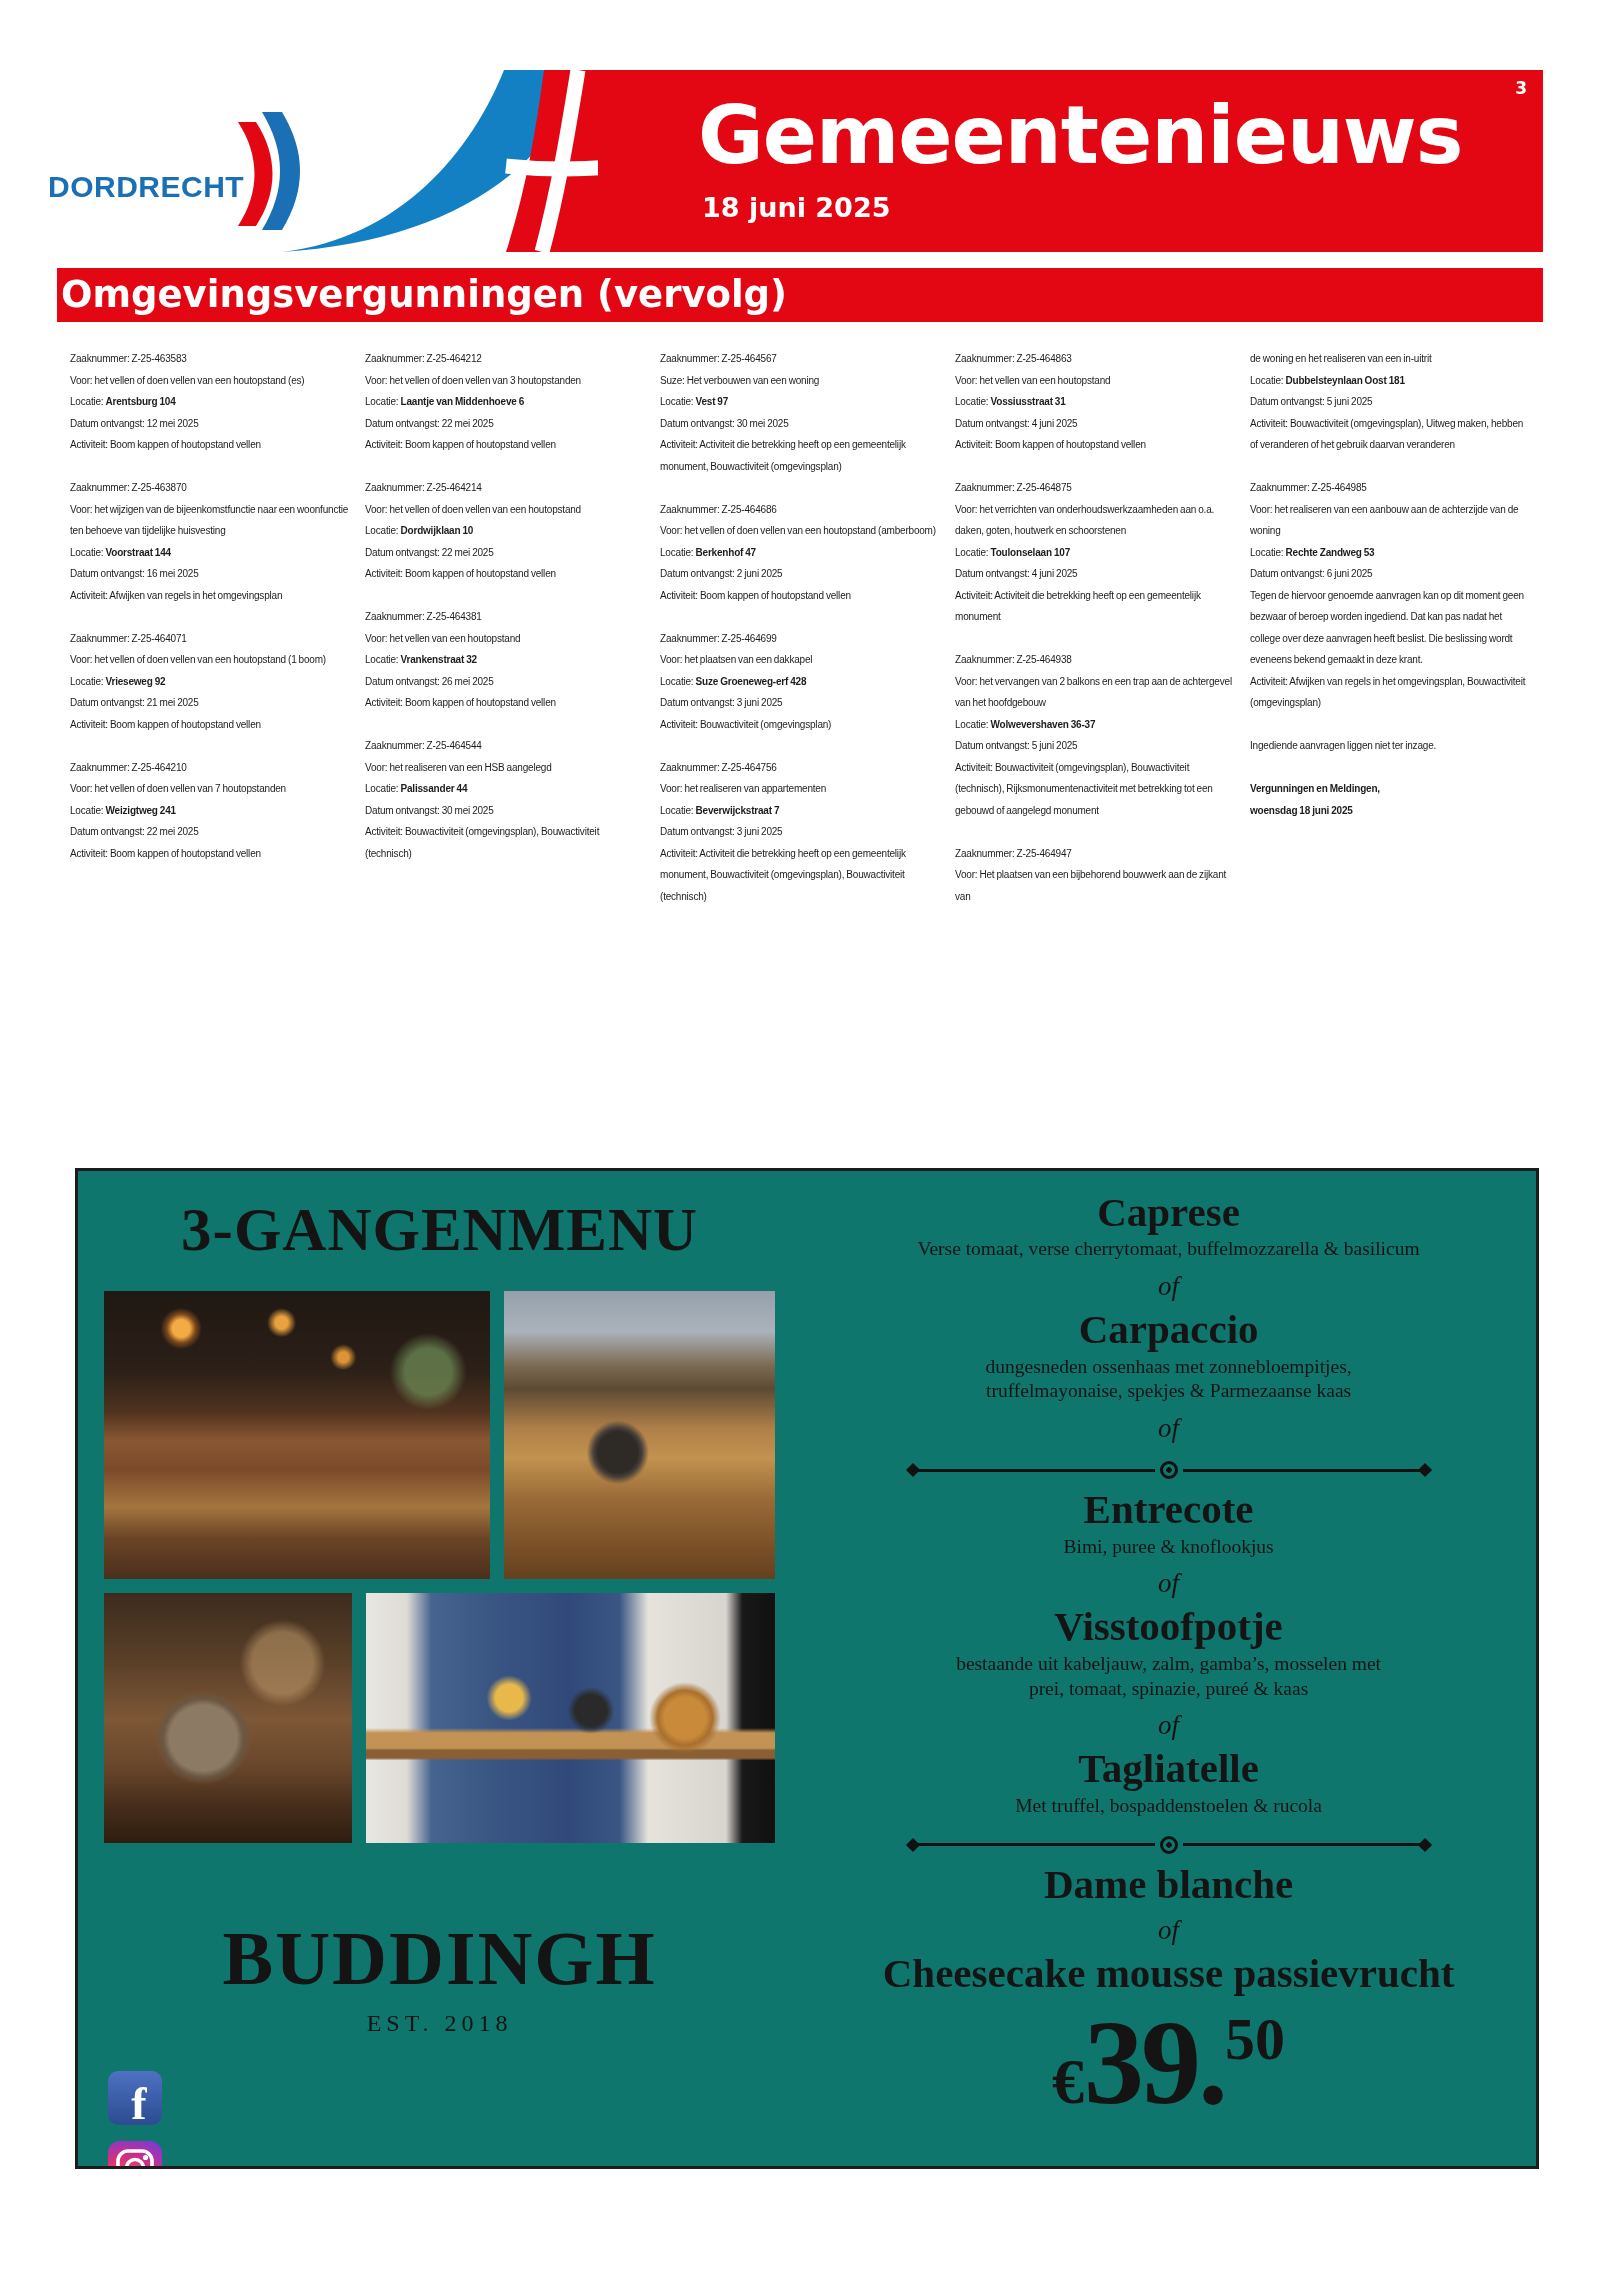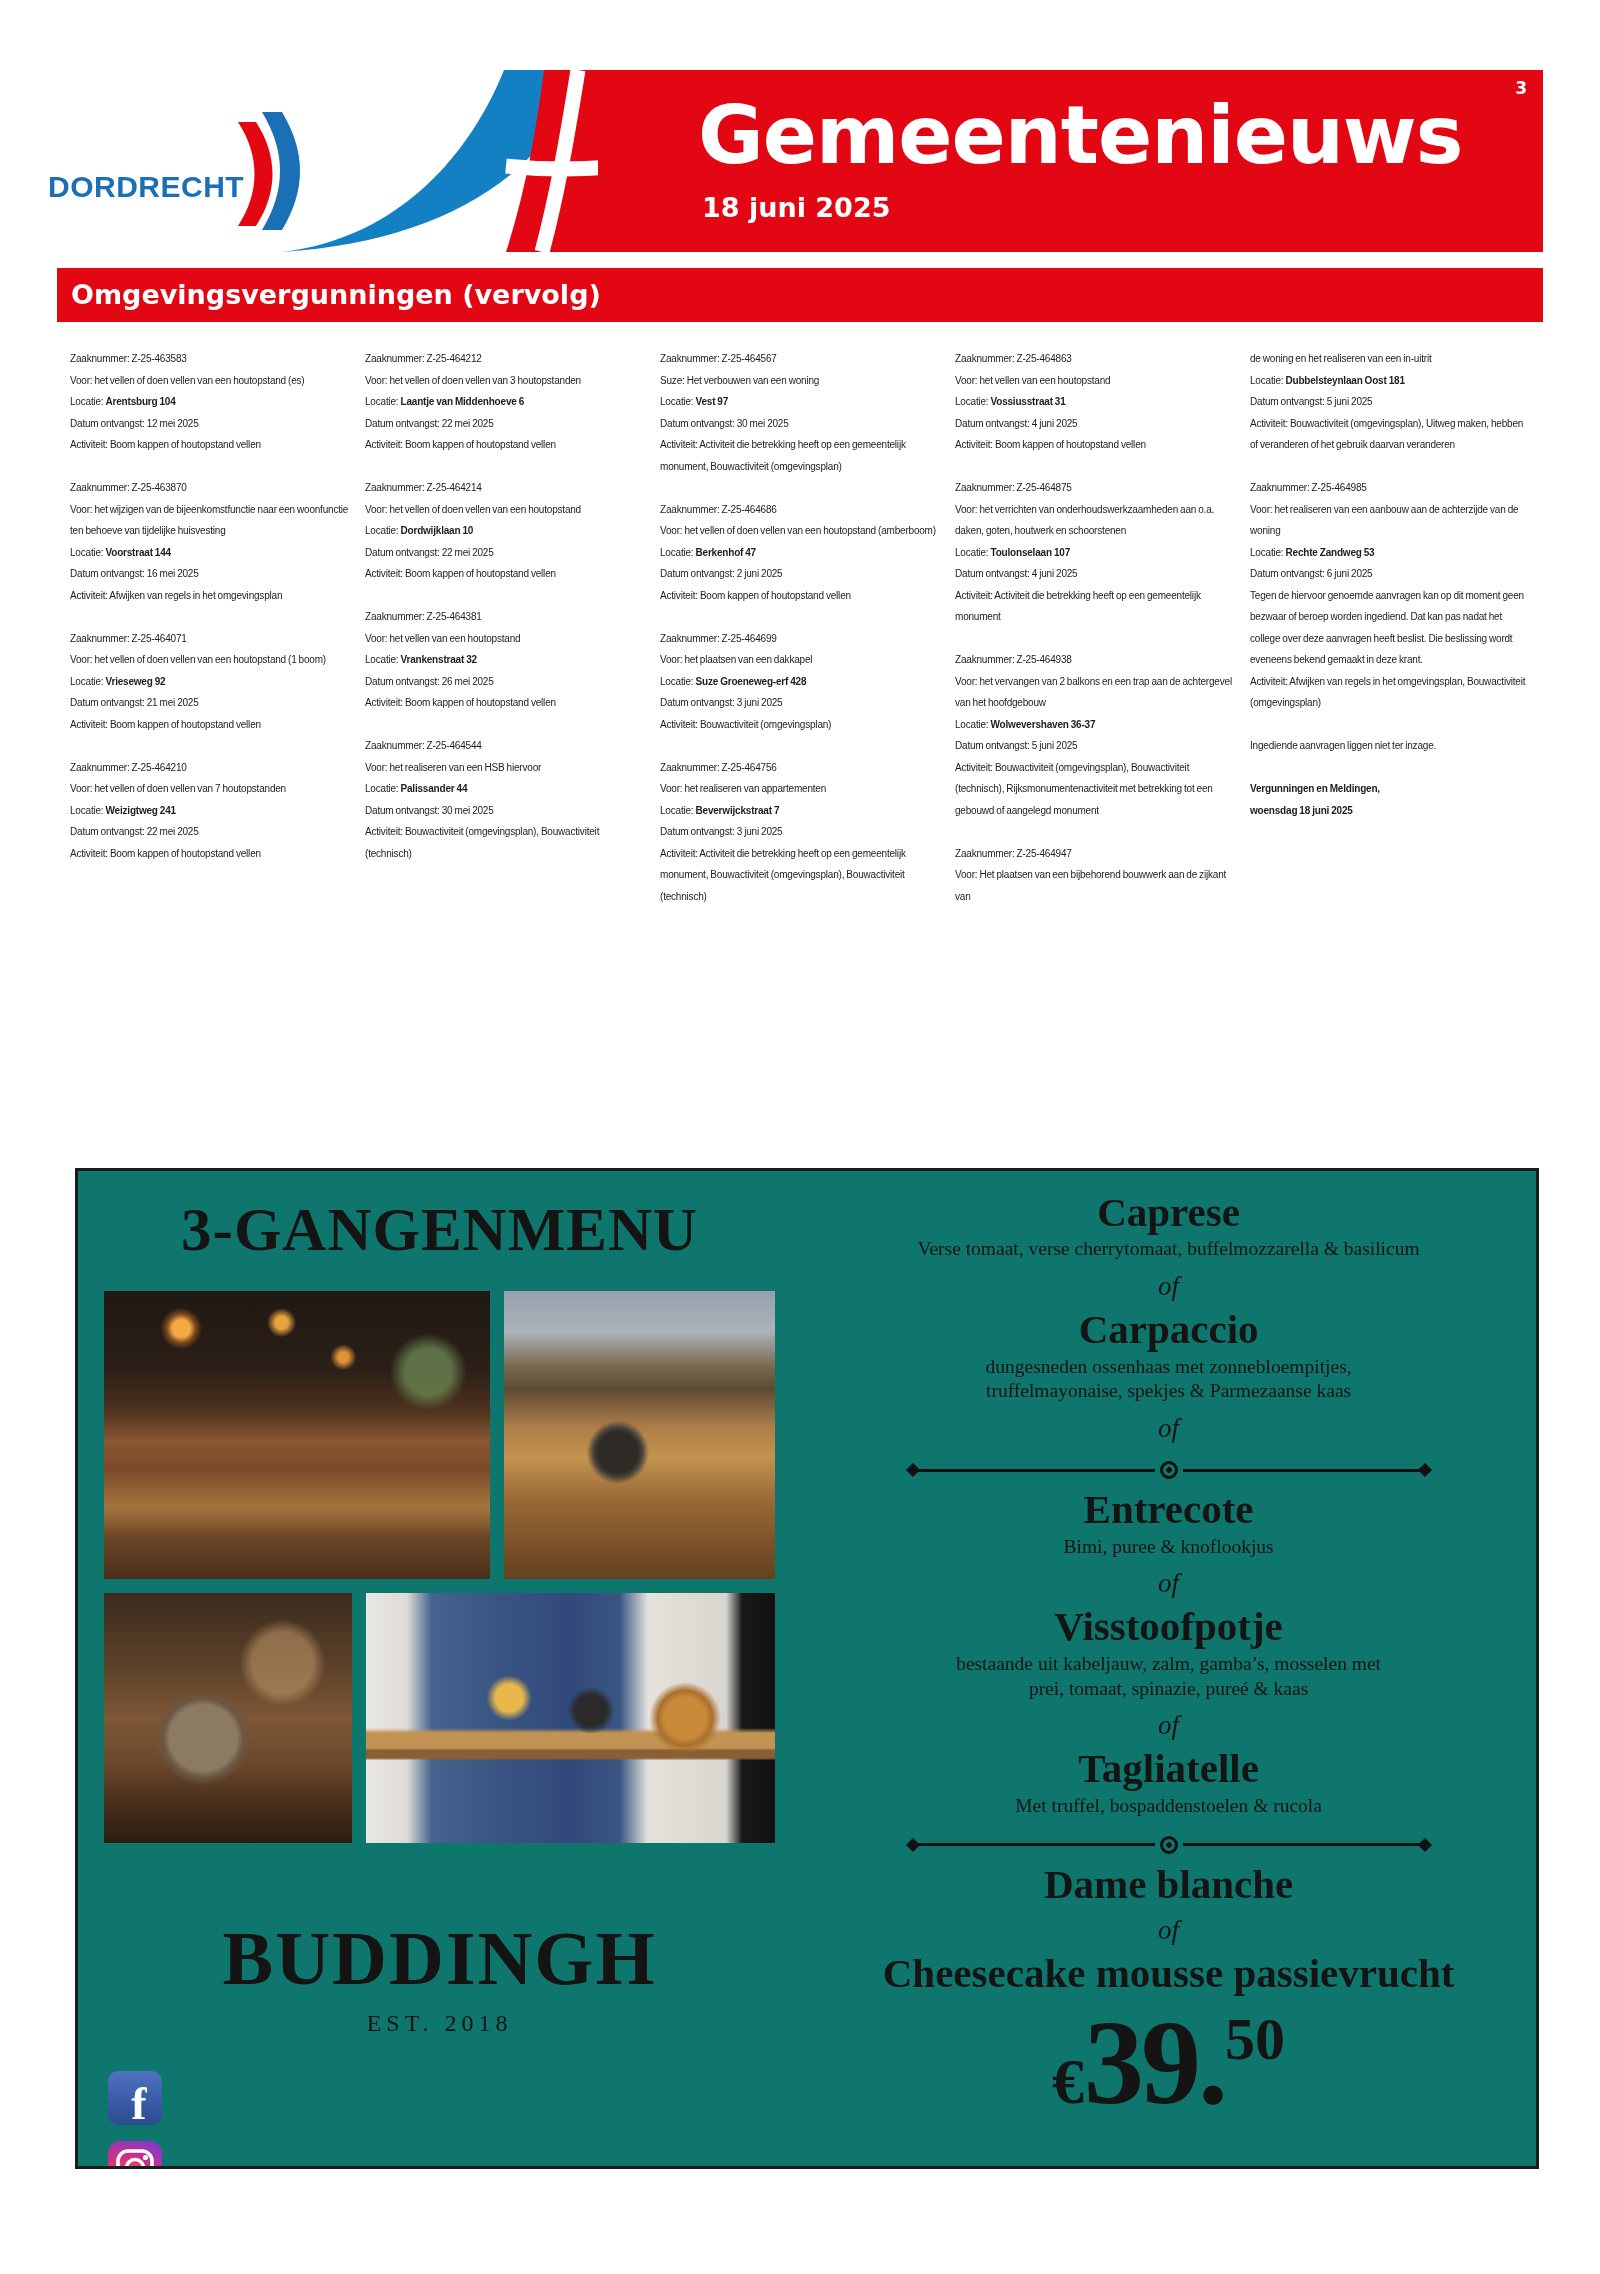--- a/index.html
+++ b/index.html
@@ -12,22 +12,22 @@
   .brand-flag{position:absolute;left:232px;top:112px;width:70px;height:118px;}
   .decor{position:absolute;left:262px;top:70px;width:388px;height:182px;}
   .banner{position:absolute;left:598px;top:70px;width:945px;height:182px;background:var(--red,#e30613);}
   .banner .title{margin:0;padding:26px 0 0 100px;font-family:"DejaVu Sans",sans-serif;
     font-weight:bold;font-size:80px;line-height:1;color:#fff;letter-spacing:-1px;}
   .banner .date{padding:16px 0 0 104px;font-family:"DejaVu Sans",sans-serif;font-weight:bold;
     font-size:27px;color:#fff;}
   .page-num{position:absolute;top:8px;right:16px;font-family:"DejaVu Sans",sans-serif;
     font-weight:bold;font-size:17px;color:#fff;}
   .section-strip{position:absolute;left:57px;top:268px;width:1486px;height:54px;background:var(--red,#e30613);}
-  .section-strip span{display:block;padding-left:14px;line-height:54px;font-family:"DejaVu Sans",sans-serif;
-    font-weight:bold;font-size:27px;color:#fff;}
+  .section-strip span{display:block;padding-left:4px;line-height:54px;font-family:"DejaVu Sans",sans-serif;
+    font-weight:bold;font-size:37px;color:#fff;}
 
   
   .columns{position:absolute;left:70px;top:348px;width:1460px;display:flex;gap:15px;}
   .pcol{flex:0 0 280px;width:280px;font-size:10px;line-height:21.5px;letter-spacing:-.2px;word-spacing:-.5px;}
   .pentry{margin-bottom:21.5px;}
   .pfield{margin:0;}
   .pfield strong{font-weight:bold;}
   .pfield.strong{font-weight:bold;}
 
   
@@ -174,21 +174,21 @@
         </div>
         <div class="pentry">
           <div class="pfield">Zaaknummer: Z-25-464381</div>
           <div class="pfield">Voor: het vellen van een houtopstand</div>
           <div class="pfield">Locatie: <strong>Vrankenstraat 32</strong></div>
           <div class="pfield">Datum ontvangst: 26 mei 2025</div>
           <div class="pfield">Activiteit: Boom kappen of houtopstand vellen</div>
         </div>
         <div class="pentry">
           <div class="pfield">Zaaknummer: Z-25-464544</div>
-          <div class="pfield">Voor: het realiseren van een HSB hiervoor</div>
+          <div class="pfield">Voor: het realiseren van een HSB aangelegd</div>
           <div class="pfield">Locatie: <strong>Palissander 44</strong></div>
           <div class="pfield">Datum ontvangst: 30 mei 2025</div>
           <div class="pfield">Activiteit: Bouwactiviteit (omgevingsplan), Bouwactiviteit (technisch)</div>
         </div>
       </div>
       <div class="pcol">
         <div class="pentry">
           <div class="pfield">Zaaknummer: Z-25-464567</div>
           <div class="pfield">Suze: Het verbouwen van een woning</div>
           <div class="pfield">Locatie: <strong>Vest 97</strong></div>

